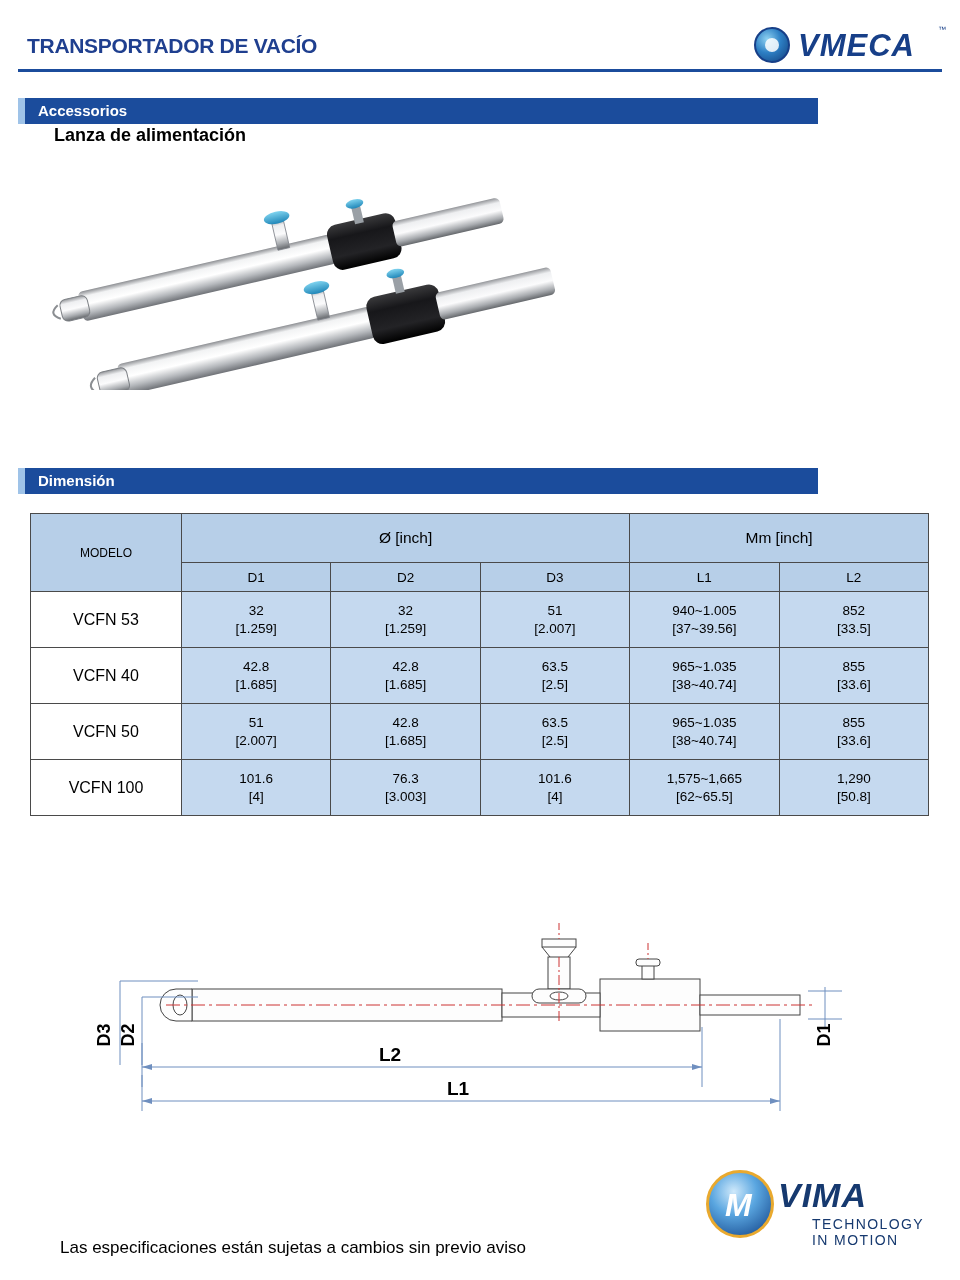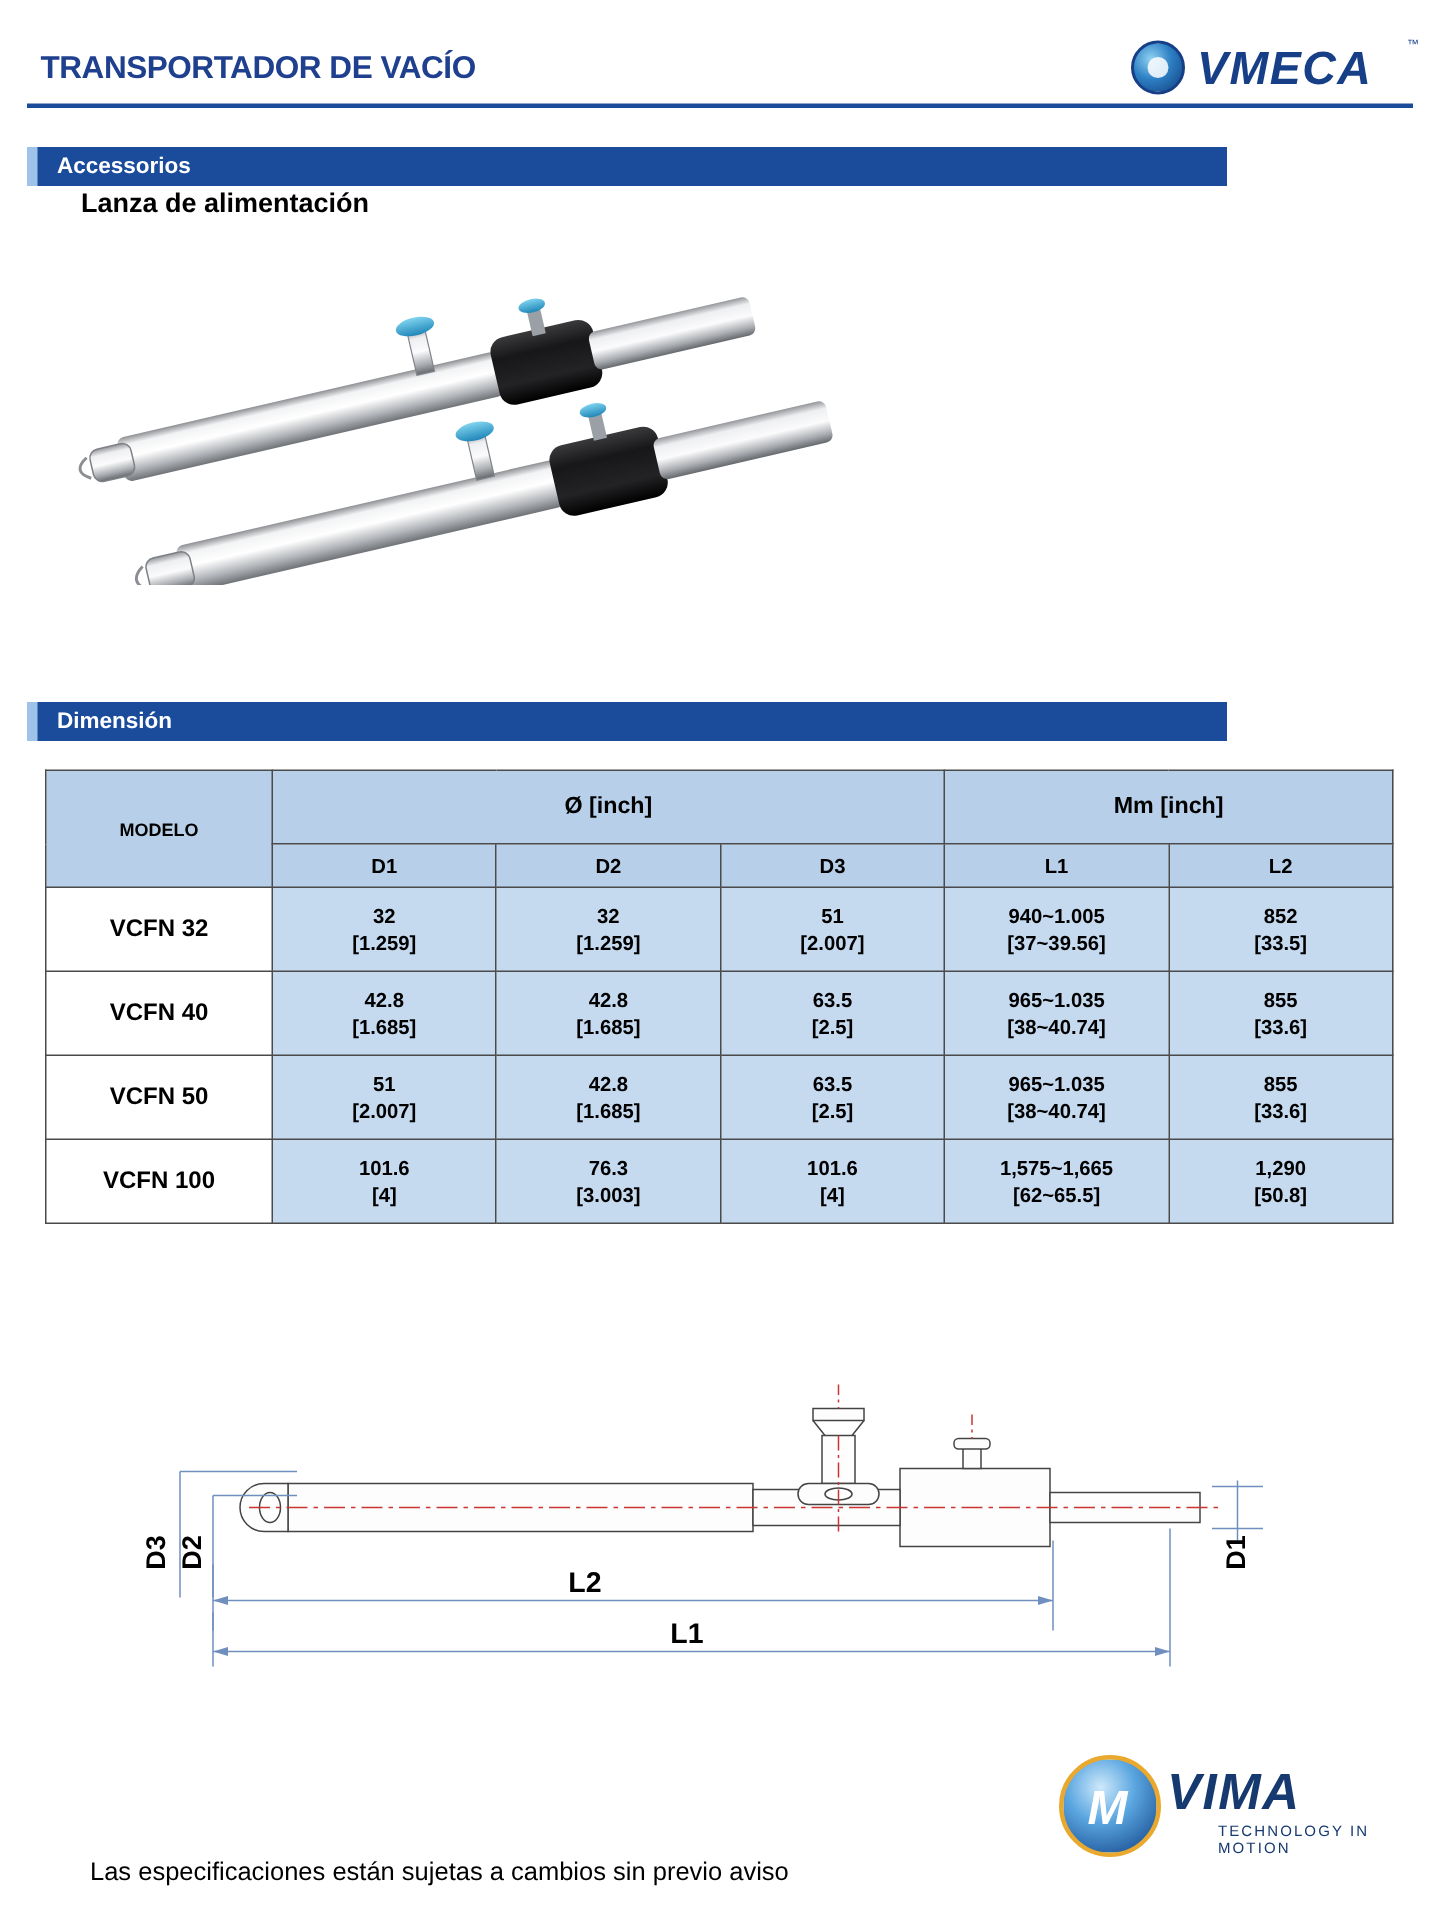--- a/index.html
+++ b/index.html
@@ -155,21 +155,21 @@
     top: 513px;
     width: 899px;
     border-collapse: collapse;
     table-layout: fixed;
   }
   .dim-table td, .dim-table th {
     border: 1px solid #4a4a4a;
     text-align: center;
     vertical-align: middle;
     font-size: 13.5px;
-    font-weight: bold;
+    font-weight: normal;
     color: #000;
     padding: 0;
   }
   .dim-table thead th {
     background: #b7cfe8;
     height: 28px;
   }
   .dim-table .h-model {
     width: 150px;
     font-size: 12px;
@@ -235,21 +235,21 @@
     font-size: 34px;
     font-weight: bold;
     font-style: italic;
     color: #16396f;
     letter-spacing: 1px;
   }
   .vima-tag {
     position: absolute;
     left: 106px;
     top: 50px;
-    font-size: 10px;
+    font-size: 14px;
     color: #16396f;
     letter-spacing: 1.4px;
   }
 
   .disclaimer {
     position: absolute;
     left: 60px;
     bottom: 22px;
     font-size: 17px;
     color: #000;
@@ -352,21 +352,21 @@
     <tr>
       <th>D1</th>
       <th>D2</th>
       <th>D3</th>
       <th>L1</th>
       <th>L2</th>
     </tr>
   </thead>
   <tbody>
     <tr>
-      <td class="model-cell">VCFN 32</td>
+      <td class="model-cell">VCFN 53</td>
       <td>
         <span class="cellval">32</span>
         <span class="cellbr">[1.259]</span>
       </td>
       <td>
         <span class="cellval">32</span>
         <span class="cellbr">[1.259]</span>
       </td>
       <td>
         <span class="cellval">51</span>

